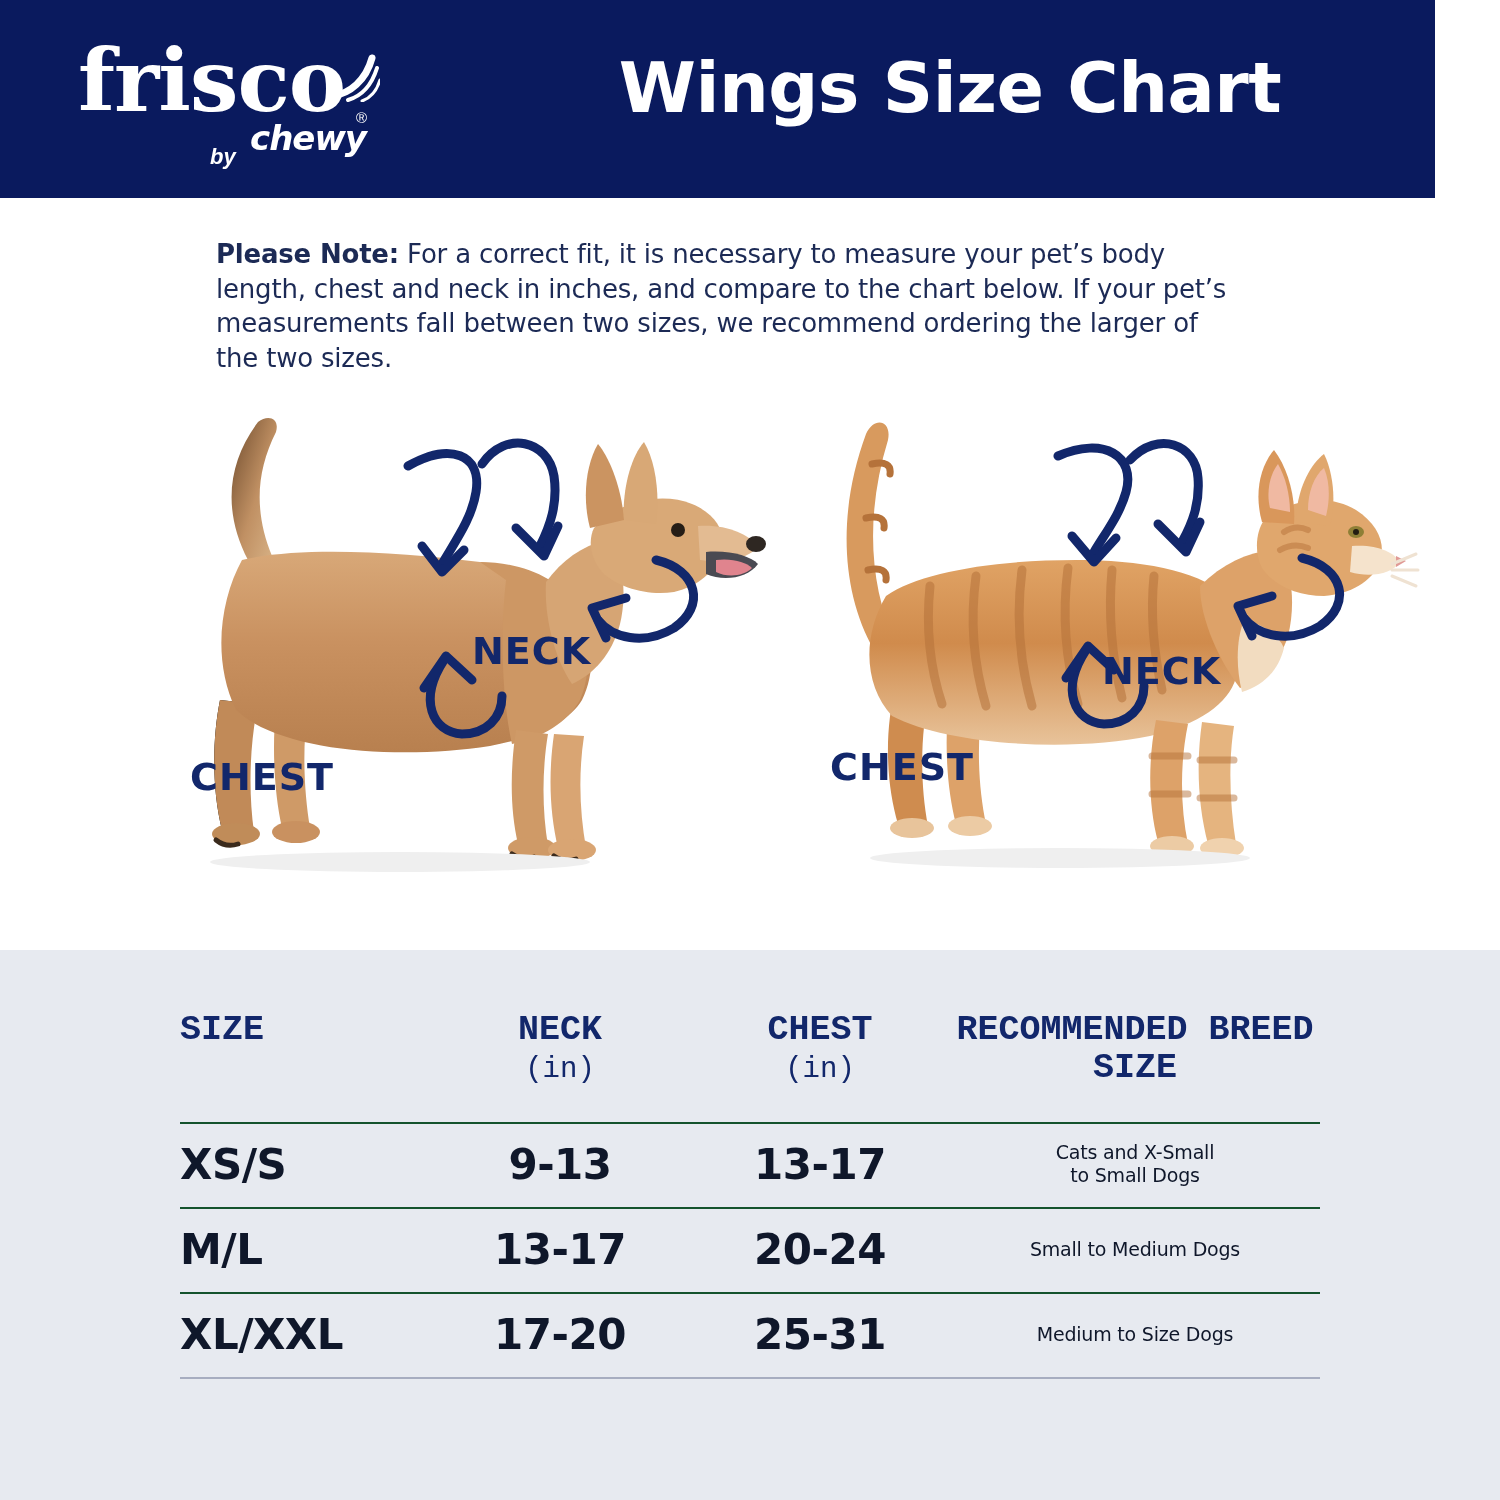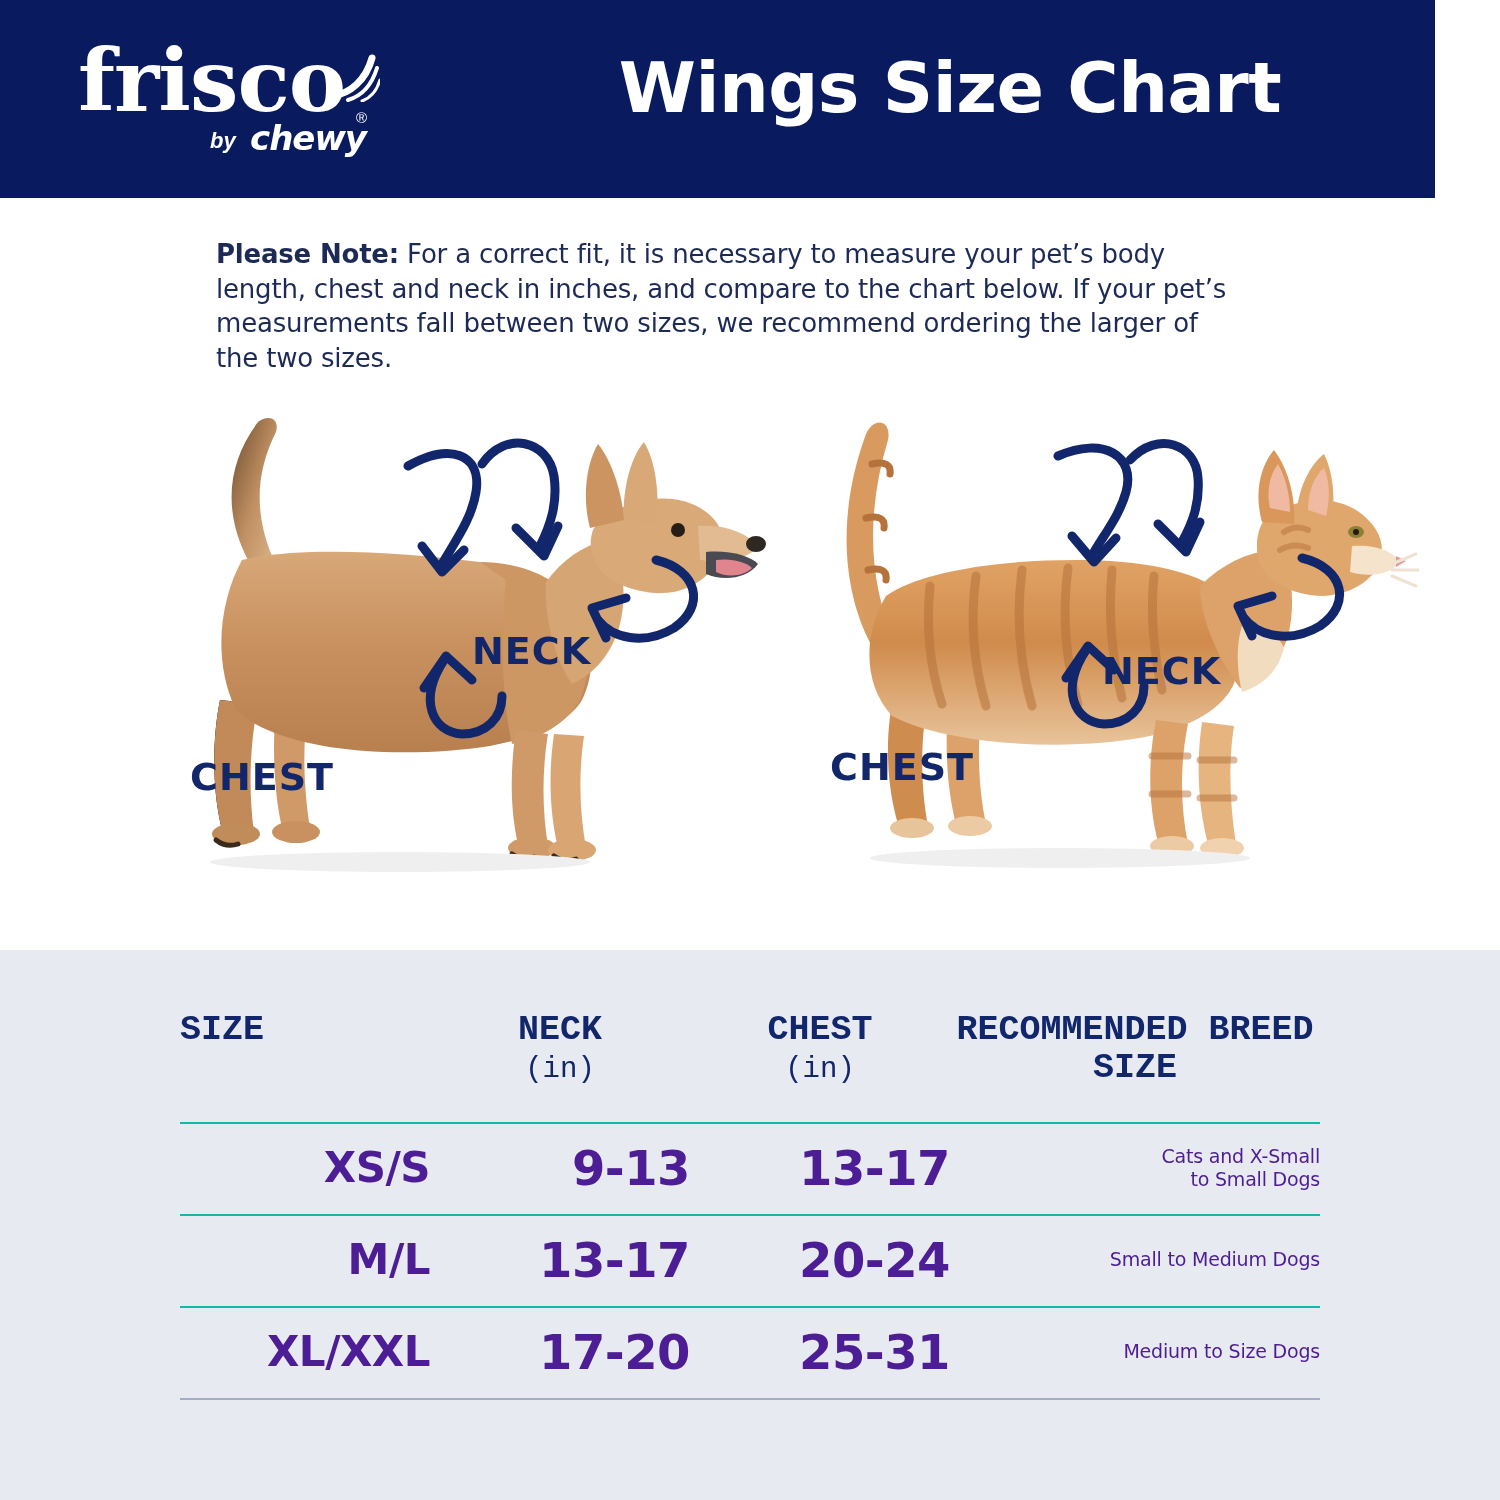--- a/index.html
+++ b/index.html
@@ -56,21 +56,21 @@
     left: 278px;
     top: 72px;
     font-family: "Liberation Sans", sans-serif;
     font-size: 15px;
     color: #ffffff;
     line-height: 1;
   }
   .logo-by {
     position: absolute;
     left: 132px;
-    top: 92px;
+    top: 108px;
     font-family: "Liberation Sans", sans-serif;
     font-size: 22px;
     font-weight: 700;
     font-style: italic;
     color: #ffffff;
     line-height: 1;
   }
   .logo-chewy {
     position: absolute;
     left: 172px;
@@ -166,36 +166,35 @@
   .th-neck   { width: 260px; text-align: center; font-size: 35px; }
   .th-chest  { width: 260px; text-align: center; font-size: 35px; }
   .th-breed  { width: 370px; text-align: center; font-size: 35px; }
   .th-unit {
     display: block;
     font-size: 29px;
     font-weight: 400;
     margin-top: 4px;
   }
   .tbl td {
-    border-top: 2px solid #14b8a6;
+    border-top: 2px solid #14532d;
     padding: 16px 0 18px 0;
     font-family: "DejaVu Sans", sans-serif;
-    color: #4c1d95;
+    color: #0f172a;
     vertical-align: middle;
-    text-align: right;
   }
   .td-size {
     text-align: left;
     font-size: 42px;
     font-weight: 700;
     letter-spacing: -0.5px;
   }
   .td-neck, .td-chest {
     text-align: center;
-    font-size: 48px;
+    font-size: 42px;
     font-weight: 700;
     letter-spacing: -0.5px;
   }
   .td-breed {
     text-align: center;
     font-size: 19px;
     font-weight: 400;
     line-height: 1.2;
     letter-spacing: -0.2px;
   }

